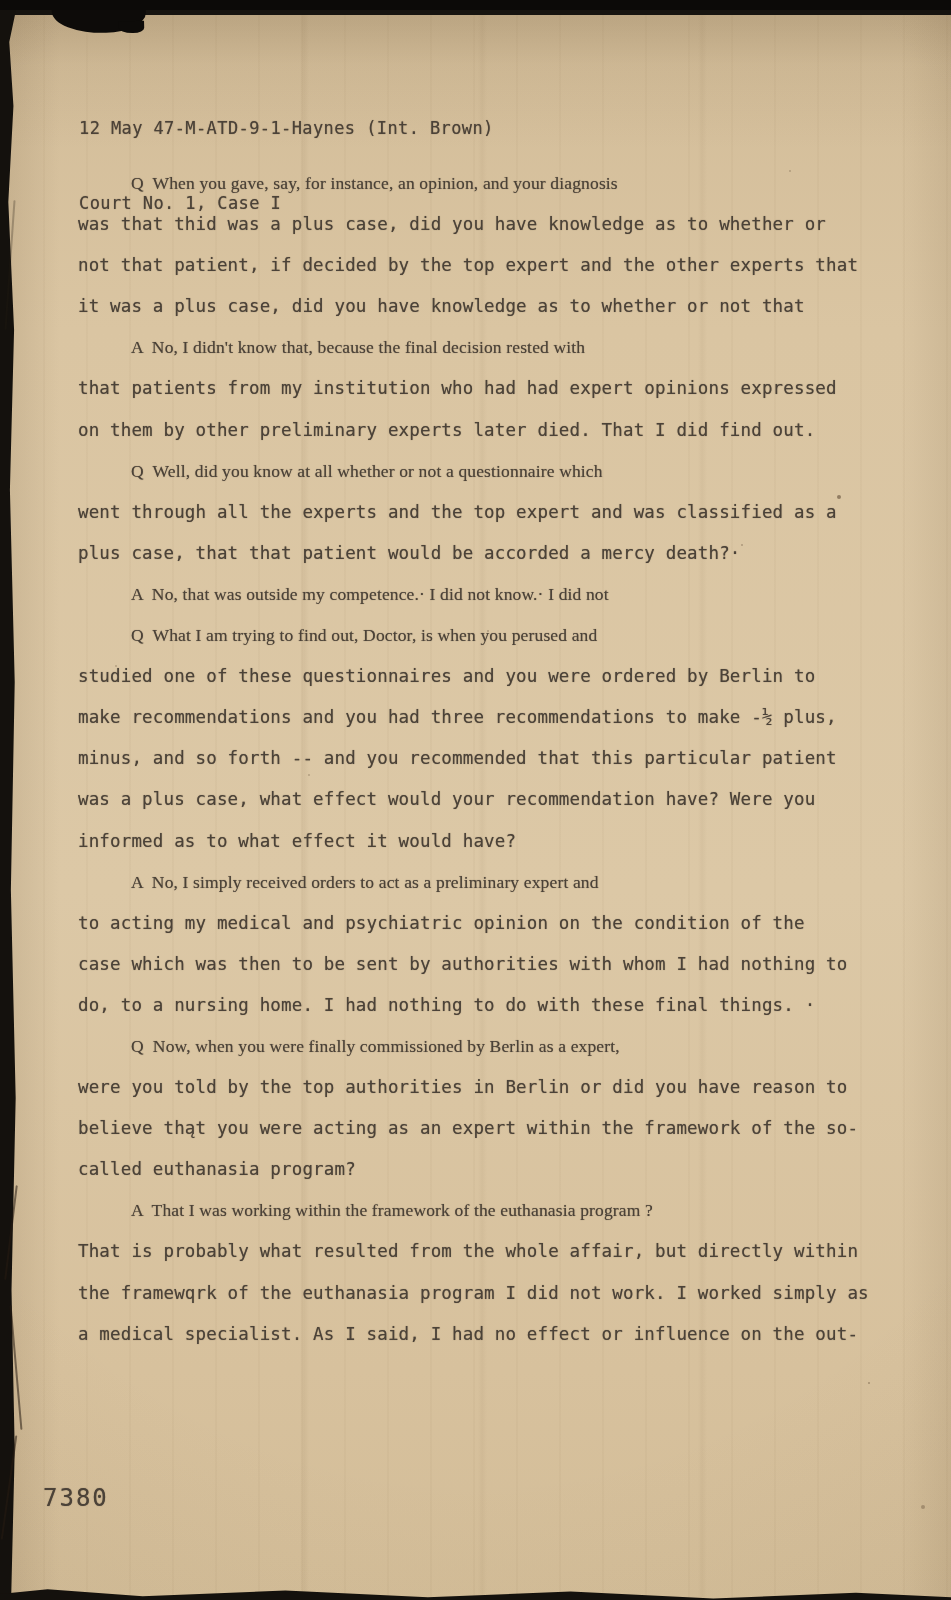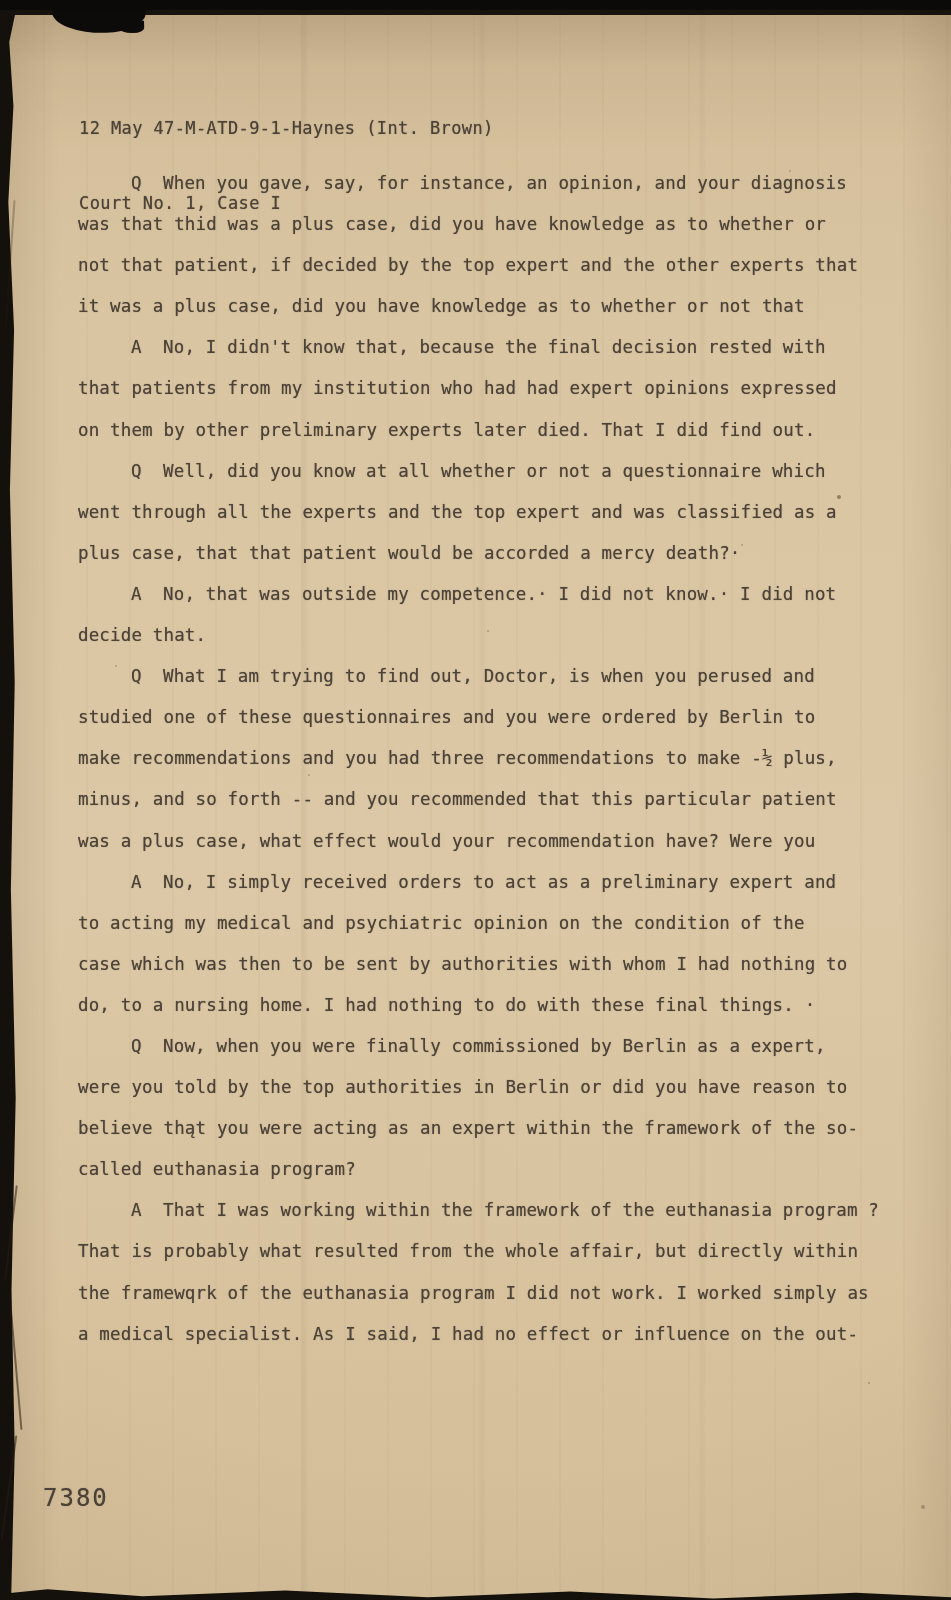--- a/index.html
+++ b/index.html
@@ -66,21 +66,21 @@
     font-size:17px; line-height:25px; letter-spacing:.4px;
     text-shadow:0 0 1px rgba(70,58,45,.65);
     white-space:pre;
   }
   .transcript {
     position:absolute; left:78px; top:153px; width:812px;
     font-size:17.5px; line-height:41.1px; letter-spacing:.15px;
     text-shadow:0 0 1px rgba(70,58,45,.6);
   }
   .transcript .line { white-space:pre; }
-  .transcript .line.first { text-indent:53px; }
+  .transcript .line.first { text-indent:53px;font-family:Liberation Serif, serif; }
   .page-number {
     position:absolute; left:0; top:1474px; width:100%;
     text-align:left; font-size:24px; letter-spacing:2px;
     text-shadow:0 0 1px rgba(70,58,45,.6);
     padding-left:43px;
   }
 </style>
 </head>
 <body>
 
@@ -106,26 +106,26 @@
       <div class="line">was that thid was a plus case, did you have knowledge as to whether or</div>
       <div class="line">not that patient, if decided by the top expert and the other experts that</div>
       <div class="line">it was a plus case, did you have knowledge as to whether or not that</div>
       <div class="line first">A  No, I didn't know that, because the final decision rested with</div>
       <div class="line">that patients from my institution who had had expert opinions expressed</div>
       <div class="line">on them by other preliminary experts later died. That I did find out.</div>
       <div class="line first">Q  Well, did you know at all whether or not a questionnaire which</div>
       <div class="line">went through all the experts and the top expert and was classified as a</div>
       <div class="line">plus case, that that patient would be accorded a mercy death?·</div>
       <div class="line first">A  No, that was outside my competence.· I did not know.· I did not</div>
-      <div class="line">decide that.</div>
       <div class="line first">Q  What I am trying to find out, Doctor, is when you perused and</div>
       <div class="line">studied one of these questionnaires and you were ordered by Berlin to</div>
       <div class="line">make recommendations and you had three recommendations to make -½ plus,</div>
       <div class="line">minus, and so forth -- and you recommended that this particular patient</div>
       <div class="line">was a plus case, what effect would your recommendation have? Were you</div>
+      <div class="line">informed as to what effect it would have?</div>
       <div class="line first">A  No, I simply received orders to act as a preliminary expert and</div>
       <div class="line">to acting my medical and psychiatric opinion on the condition of the</div>
       <div class="line">case which was then to be sent by authorities with whom I had nothing to</div>
       <div class="line">do, to a nursing home. I had nothing to do with these final things. ·</div>
       <div class="line first">Q  Now, when you were finally commissioned by Berlin as a expert,</div>
       <div class="line">were you told by the top authorities in Berlin or did you have reason to</div>
       <div class="line">believe thąt you were acting as an expert within the framework of the so-</div>
       <div class="line">called euthanasia program?</div>
       <div class="line first">A  That I was working within the framework of the euthanasia program ?</div>
       <div class="line">That is probably what resulted from the whole affair, but directly within</div>

